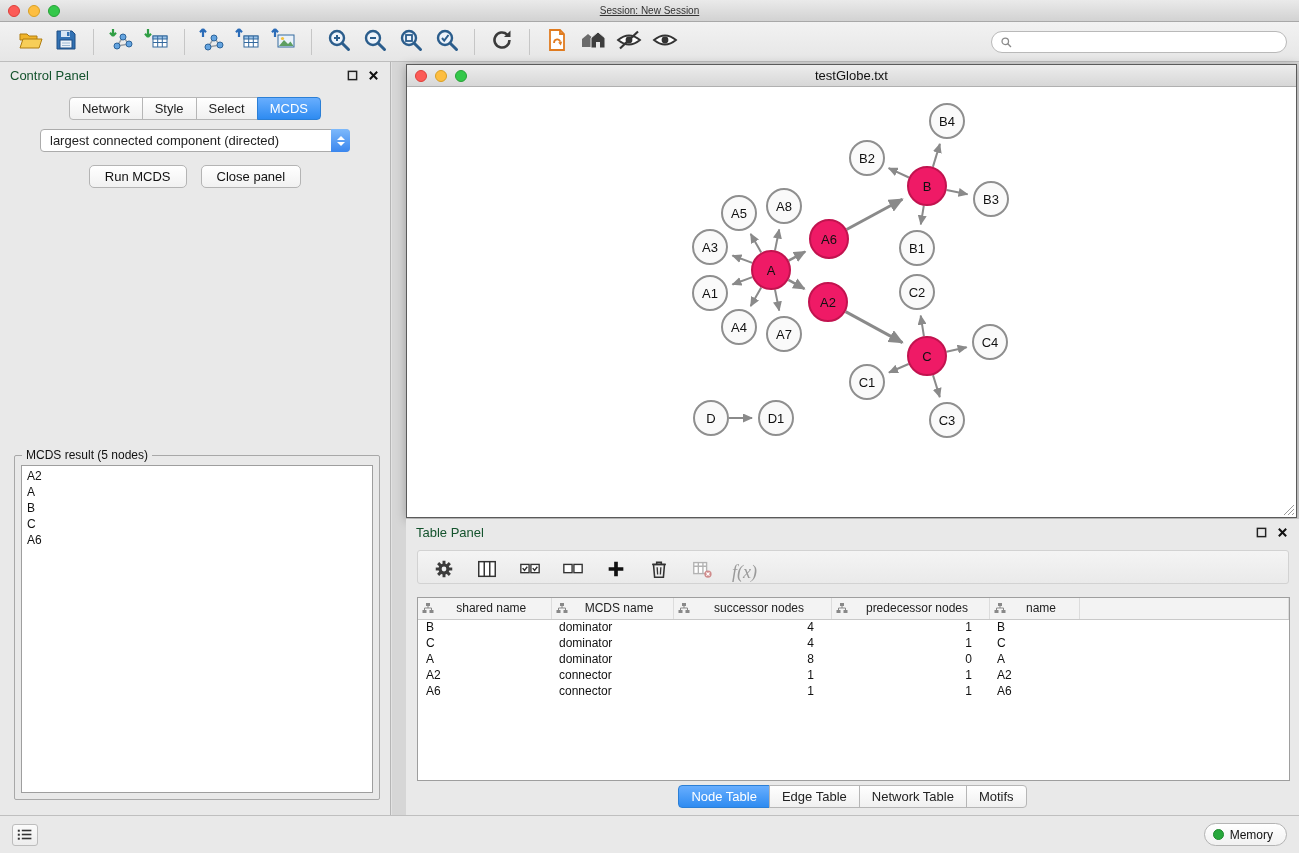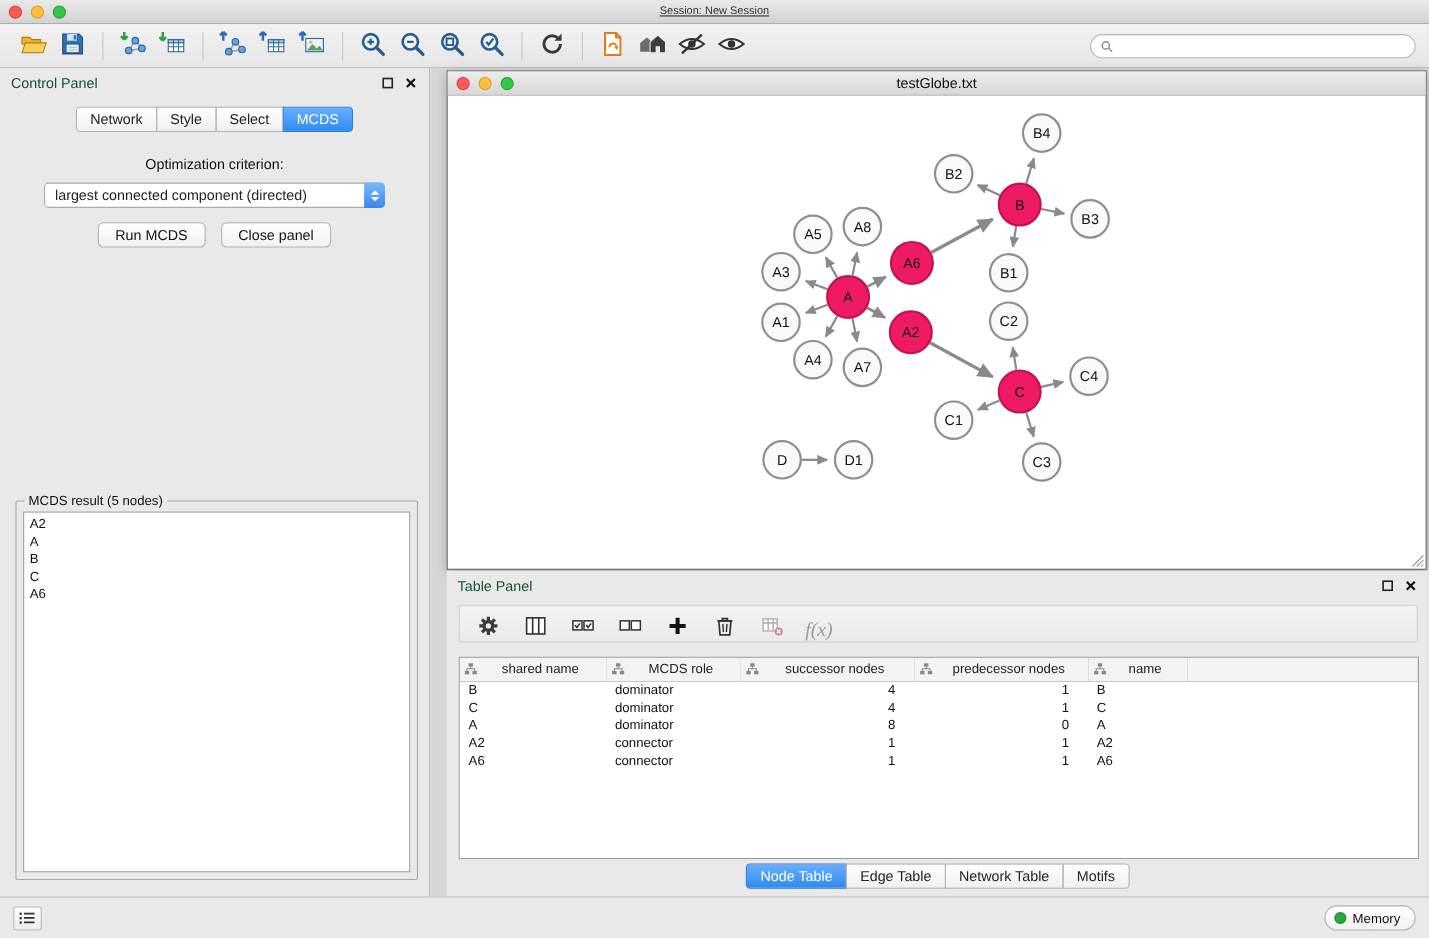--- a/index.html
+++ b/index.html
@@ -297,21 +297,20 @@
               </svg>
             </button>
         </span>
       </div>
       <div class="cp-tabs">
           <button class="seg-tab">Network</button>
           <button class="seg-tab">Style</button>
           <button class="seg-tab">Select</button>
           <button class="seg-tab active">MCDS</button>
         </div>
-      <div class="opt-label">Optimization criterion:</div>
       <div class="dropdown">
         <span class="dd-value">largest connected component (directed)</span>
         <span class="dd-stepper">
             <i class="up"></i>
             <i class="down"></i>
           </span>
       </div>
       <div class="cp-buttons">
         <button class="mac-btn">Run MCDS</button>
         <button class="mac-btn">Close panel</button>
@@ -551,21 +550,21 @@
                         <rect x="4" y="1" width="4" height="3" fill="#888"></rect>
                         <rect x="0.5" y="8" width="4" height="3" fill="#888"></rect>
                         <rect x="7.5" y="8" width="4" height="3" fill="#888"></rect>
                         <path d="M6 4v2M2.5 8V6h7v2" stroke="#888" fill="none"></path>
                       </svg></span><span class="col-label">shared name</span></th>
                   <th><span class="col-ic"><svg viewBox="0 0 12 12">
                         <rect x="4" y="1" width="4" height="3" fill="#888"></rect>
                         <rect x="0.5" y="8" width="4" height="3" fill="#888"></rect>
                         <rect x="7.5" y="8" width="4" height="3" fill="#888"></rect>
                         <path d="M6 4v2M2.5 8V6h7v2" stroke="#888" fill="none"></path>
-                      </svg></span><span class="col-label">MCDS role</span></th>
+                      </svg></span><span class="col-label">MCDS name</span></th>
                   <th><span class="col-ic"><svg viewBox="0 0 12 12">
                         <rect x="4" y="1" width="4" height="3" fill="#888"></rect>
                         <rect x="0.5" y="8" width="4" height="3" fill="#888"></rect>
                         <rect x="7.5" y="8" width="4" height="3" fill="#888"></rect>
                         <path d="M6 4v2M2.5 8V6h7v2" stroke="#888" fill="none"></path>
                       </svg></span><span class="col-label">successor nodes</span></th>
                   <th><span class="col-ic"><svg viewBox="0 0 12 12">
                         <rect x="4" y="1" width="4" height="3" fill="#888"></rect>
                         <rect x="0.5" y="8" width="4" height="3" fill="#888"></rect>
                         <rect x="7.5" y="8" width="4" height="3" fill="#888"></rect>

